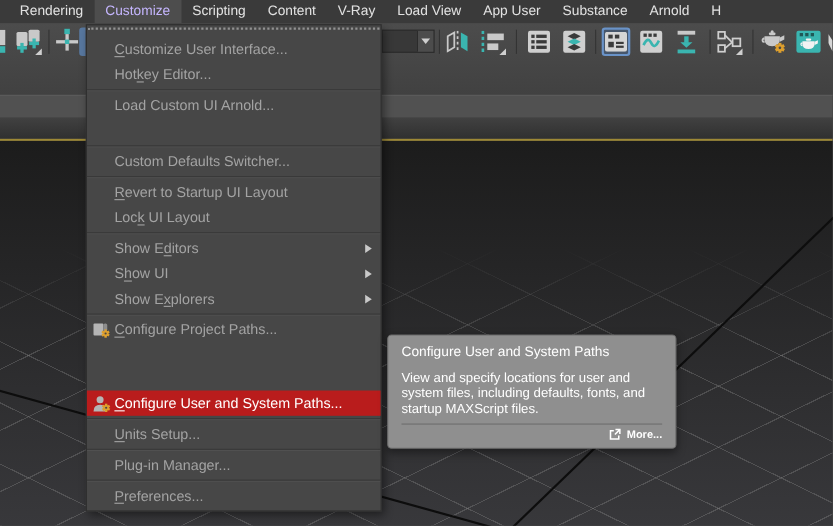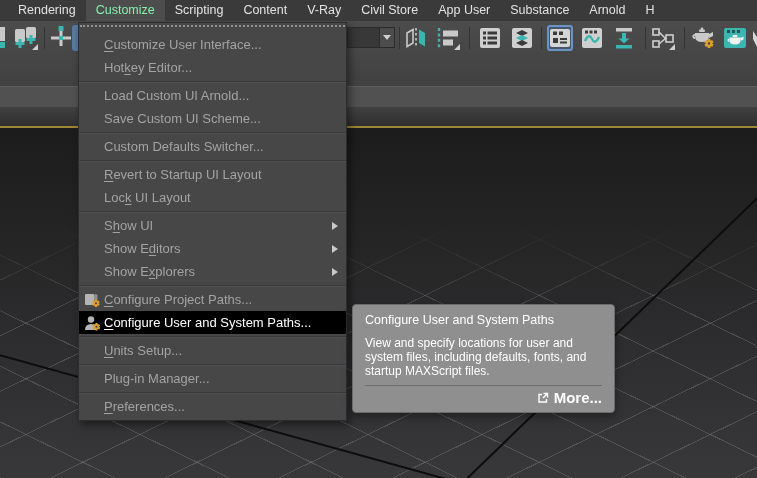--- a/index.html
+++ b/index.html
@@ -9,21 +9,21 @@
     font-family:"Liberation Sans", sans-serif;
     -webkit-user-select:none;user-select:none;
   }
   
   .menubar{
     position:absolute;top:0;left:0;right:0;height:21px;
     background:#3a3a3a;display:flex;align-items:center;
     padding-left:8px;color:#e2e2e2;font-size:12.5px;z-index:25;
   }
   .mb-item{padding:0 10px;line-height:21px;white-space:nowrap;cursor:default;}
-  .mb-item.active{background:#4d4d4d;color:#86efac;}
+  .mb-item.active{background:#4d4d4d;color:#c4b5fd;}
   
   .toolbar{
     position:absolute;top:21px;left:0;right:0;height:65px;
     background:linear-gradient(#4c4c4c,#414141);z-index:5;
   }
   .tbtn{position:absolute;top:4px;width:26px;height:26px;display:flex;
     align-items:center;justify-content:center;border-radius:3px;}
   .tbtn.active{border:2px solid #6a93c8;background:#46566b;width:26px;height:26px;box-sizing:border-box;}
   .tool-sep{position:absolute;top:6px;width:1px;height:22px;background:#333;}
   .flyout::after{content:'';position:absolute;right:1px;bottom:1px;
@@ -60,50 +60,50 @@
   .axis-b{left:452px;top:492px;width:430px;transform:rotate(-44deg);}
   
   .menu-panel{
     position:absolute;left:78px;top:22px;width:269px;box-sizing:border-box;
     background:#474747;border:1px solid #2d2d2d;
     box-shadow:3px 4px 8px rgba(0,0,0,0.45);z-index:20;padding-bottom:2px;
   }
   .menu-tear{height:6px;margin:0 1px;border-top:2px dotted #929292;margin-top:2px;}
   .menu-item{height:23px;display:flex;align-items:center;color:#a3a3a3;
     font-size:13px;padding:0 8px 0 4px;cursor:default;white-space:nowrap;}
-  .menu-item.highlight{background:#000000;color:#ffffff;}
+  .menu-item.highlight{background:#b91c1c;color:#ffffff;margin-top:44px;}
   .mi-icon{width:18px;height:18px;display:flex;align-items:center;justify-content:center;flex:0 0 18px;}
   .mi-label{margin-left:3px;}
   .mn{text-decoration:underline;text-underline-offset:2px;}
   .mi-arrow{margin-left:auto;width:0;height:0;border-left:6px solid #c9c9c9;
     border-top:4px solid transparent;border-bottom:4px solid transparent;}
   .menu-sep{height:1px;background:#393939;margin:2px 0;box-shadow:0 1px 0 rgba(255,255,255,0.05);}
   
   .tooltip{
     position:absolute;left:352px;top:304px;width:263px;box-sizing:border-box;
     background:#8f8f8f;border:1px solid #6b6b6b;border-radius:4px;
     box-shadow:0 3px 8px rgba(0,0,0,0.4);z-index:30;color:#ffffff;
     padding:8px 12px 6px 12px;
   }
   .tt-title{font-size:12.5px;margin-bottom:9px;}
   .tt-body{font-size:12px;line-height:14px;max-width:286px;}
   .tt-rule{border:none;border-top:1px solid #6e6e6e;margin:7px 0 3px 0;}
   .tt-more{display:flex;justify-content:flex-end;align-items:center;gap:5px;
-    font-weight:bold;font-size:15px;cursor:pointer;}
+    font-weight:bold;font-size:10px;cursor:pointer;}
 </style>
 </head>
 <body>
 
 <div class="menubar">
     <div class="mb-item">Rendering</div>
     <div class="mb-item active">Customize</div>
     <div class="mb-item">Scripting</div>
     <div class="mb-item">Content</div>
     <div class="mb-item">V-Ray</div>
-    <div class="mb-item">Civil Store</div>
+    <div class="mb-item">Load View</div>
     <div class="mb-item">App User</div>
     <div class="mb-item">Substance</div>
     <div class="mb-item">Arnold</div>
     <div class="mb-item">H</div>
   </div>
 
 <div class="toolbar">
 
   <span class="partial-left">
     <svg width="5" height="22">
@@ -299,45 +299,44 @@
         <span class="mi-icon"></span>
         <span class="mi-label">Hot<span class="mn">k</span>ey Editor...</span>
       </div>
       <div class="menu-sep"></div>
       <div class="menu-item">
         <span class="mi-icon"></span>
         <span class="mi-label">Load Custom UI Arnold...</span>
       </div>
       <div class="menu-item">
         <span class="mi-icon"></span>
-        <span class="mi-label">Save Custom UI Scheme...</span>
       </div>
       <div class="menu-sep"></div>
       <div class="menu-item">
         <span class="mi-icon"></span>
         <span class="mi-label">Custom Defaults Switcher...</span>
       </div>
       <div class="menu-sep"></div>
       <div class="menu-item">
         <span class="mi-icon"></span>
         <span class="mi-label"><span class="mn">R</span>evert to Startup UI Layout</span>
       </div>
       <div class="menu-item">
         <span class="mi-icon"></span>
         <span class="mi-label">Loc<span class="mn">k</span> UI Layout</span>
       </div>
       <div class="menu-sep"></div>
       <div class="menu-item">
         <span class="mi-icon"></span>
+        <span class="mi-label">Show E<span class="mn">d</span>itors</span>
+        <span class="mi-arrow"></span>
+      </div>
+      <div class="menu-item">
+        <span class="mi-icon"></span>
         <span class="mi-label">S<span class="mn">h</span>ow UI</span>
-        <span class="mi-arrow"></span>
-      </div>
-      <div class="menu-item">
-        <span class="mi-icon"></span>
-        <span class="mi-label">Show E<span class="mn">d</span>itors</span>
         <span class="mi-arrow"></span>
       </div>
       <div class="menu-item">
         <span class="mi-icon"></span>
         <span class="mi-label">Show E<span class="mn">x</span>plorers</span>
         <span class="mi-arrow"></span>
       </div>
       <div class="menu-sep"></div>
       <div class="menu-item">
         <span class="mi-icon">

